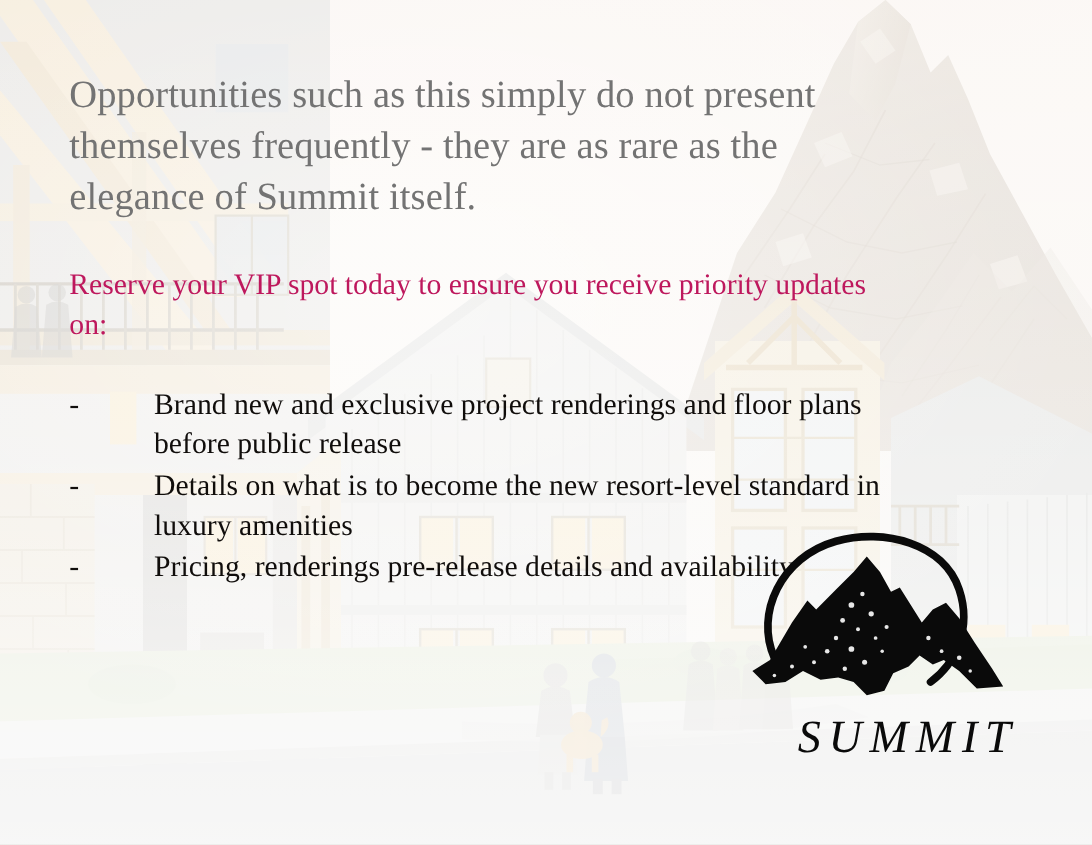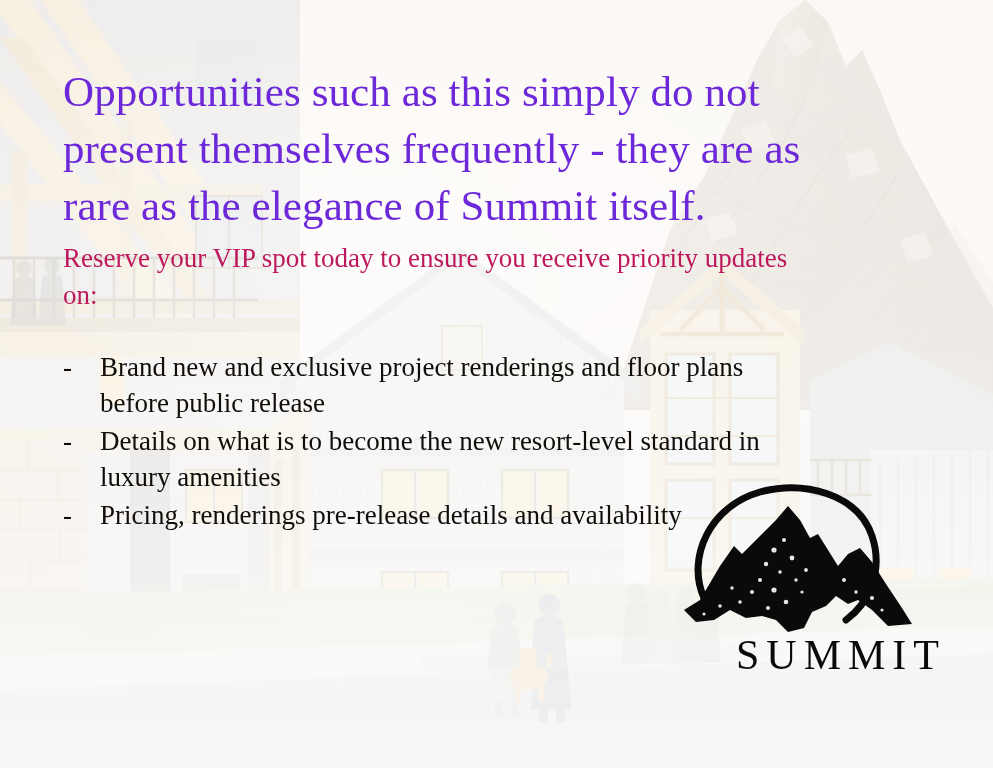--- a/index.html
+++ b/index.html
@@ -125,23 +125,23 @@
   .content {
     position: absolute;
     inset: 0;
   }
 
   .headline {
     position: absolute;
     left: 63px;
     top: 63px;
     width: 760px;
-    font-size: 43px;
+    font-size: 35px;
     line-height: 1.33;
-    color: #6d28d9;
+    color: #737373;
     letter-spacing: 0.1px;
   }
 
   .subhead {
     position: absolute;
     left: 63px;
     top: 240px;
     width: 760px;
     font-size: 27px;
     line-height: 1.36;
@@ -162,20 +162,21 @@
     color: #100d0b;
     margin-bottom: 2px;
   }
   .bullet-mark {
     width: 37px;
     flex: 0 0 37px;
     color: #100d0b;
   }
   .bullet-text {
     flex: 1 1 auto;
+    margin-left: 40px;
   }
 
   
   .logo {
     position: absolute;
     left: 676px;
     top: 480px;
     width: 270px;
     height: 225px;
   }
@@ -183,28 +184,29 @@
     position: absolute;
     left: 0;
     top: 0;
     width: 246px;
     height: 160px;
   }
   .logo-mark svg { display:block; width:100%; height:100%; }
   .logo-word {
     position: absolute;
     left: 22px;
-    top: 154px;
+    top: 170px;
     width: 248px;
-    text-align: right;
+    text-align: center;
     font-size: 42px;
     letter-spacing: 7px;
     color: #0a0a0a;
     line-height: 1;
     text-indent: 7px;
+    font-style: italic;
   }
 </style>
 </head>
 <body>
 
 <div class="slide">
 
   <div class="bg">
 
     <div class="bg-sky"></div>

